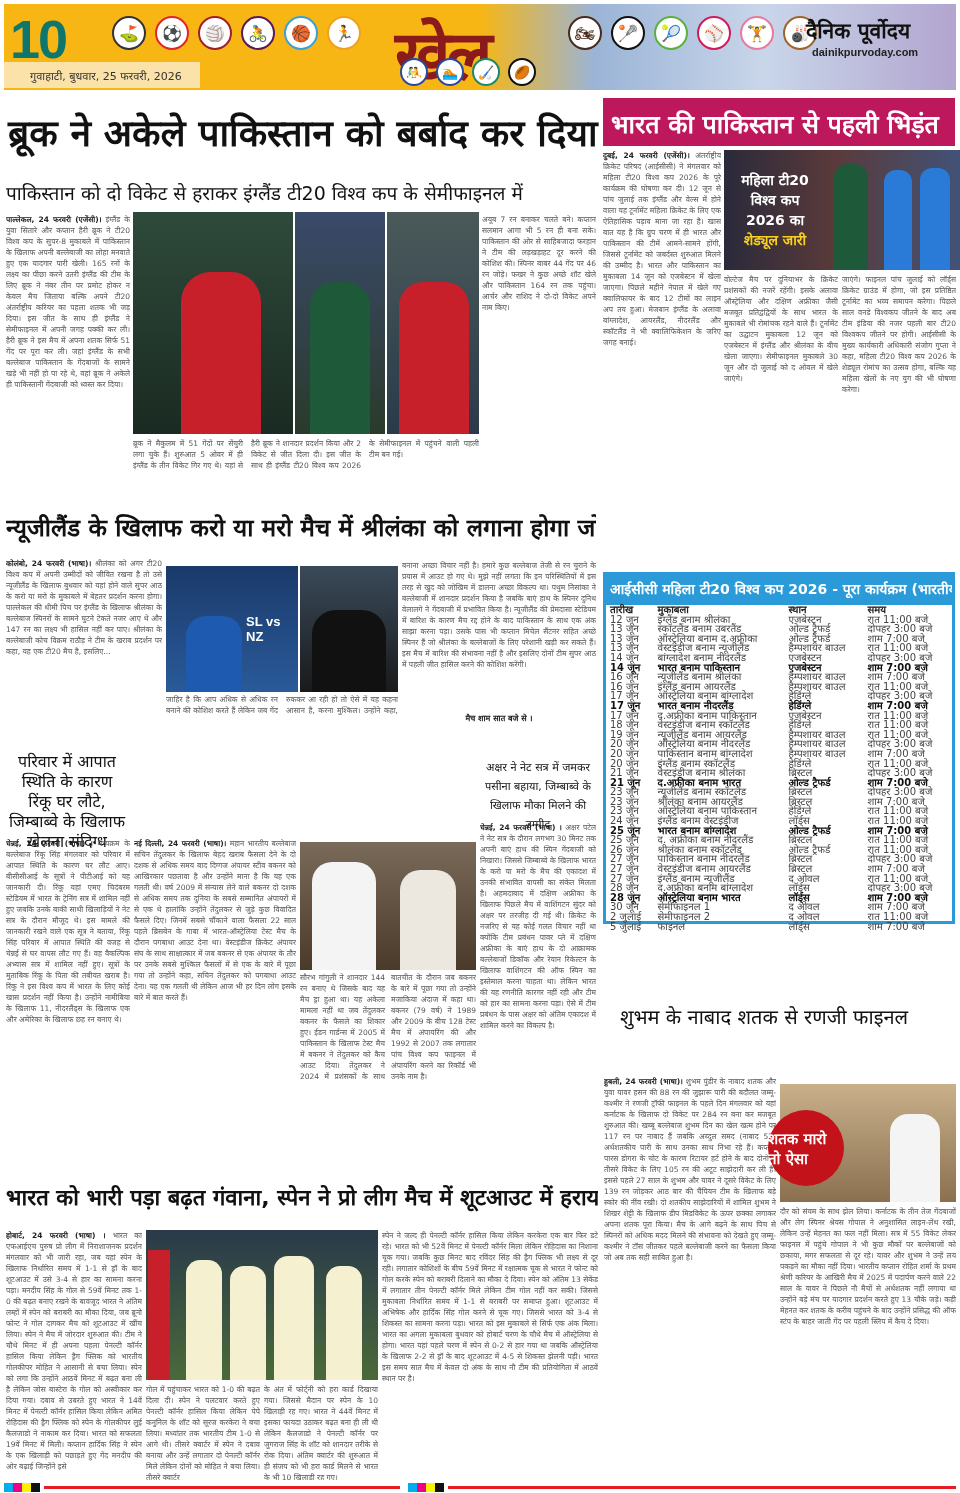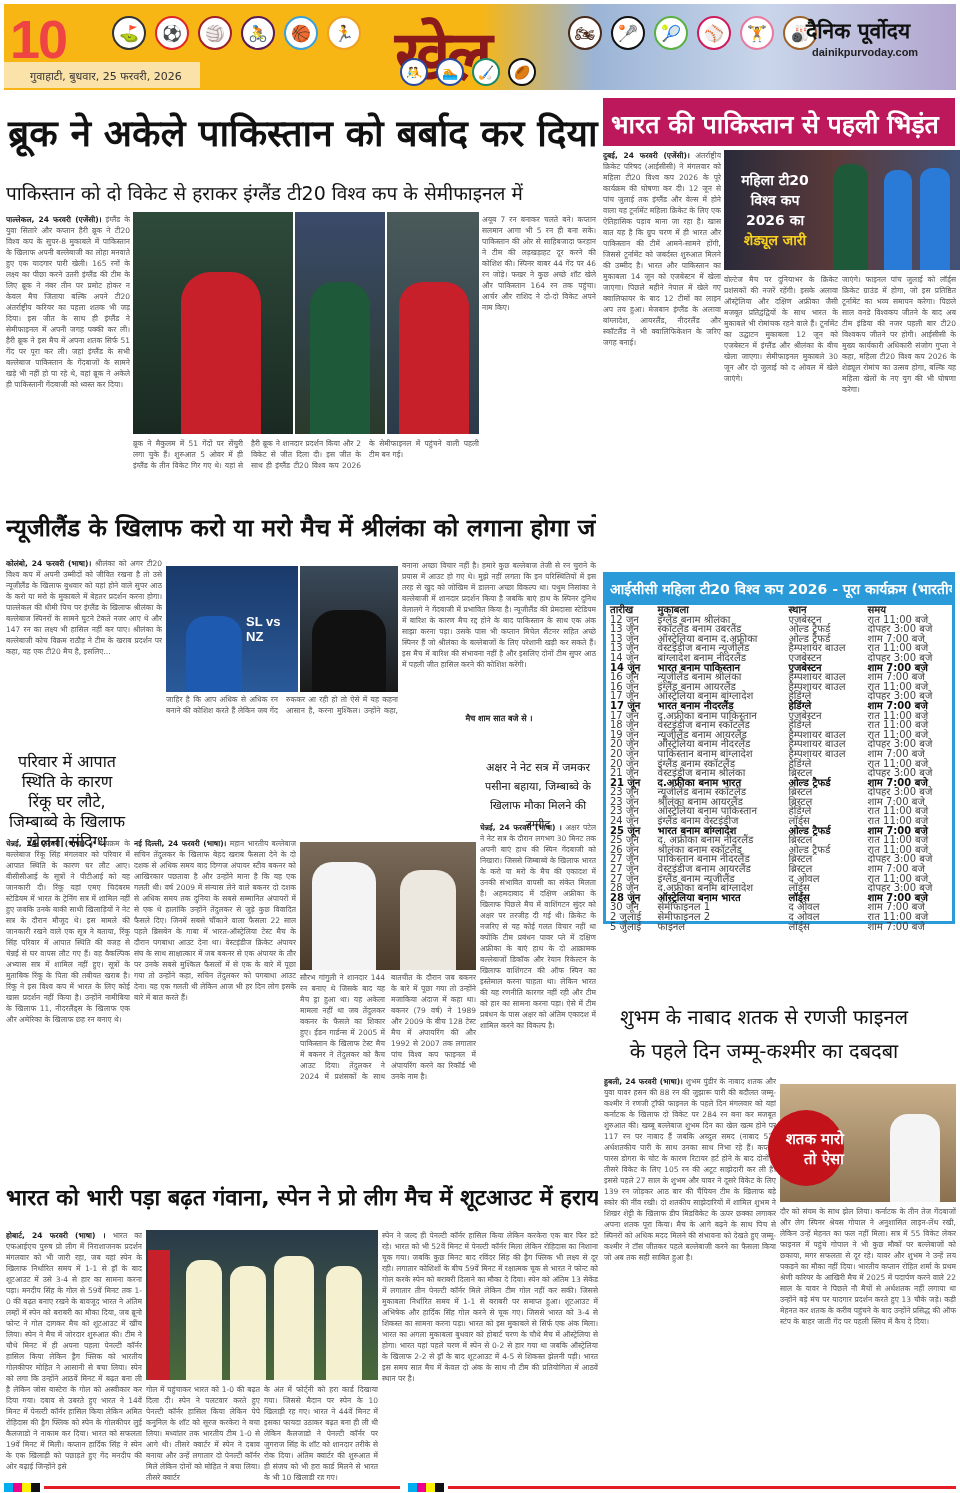--- a/index.html
+++ b/index.html
@@ -1,37 +1,37 @@
 <!DOCTYPE html>
 <html><head>
 <meta charset="utf-8">
 <style>
 *{box-sizing:border-box;margin:0;padding:0}
 body{width:960px;height:1493px;background:#fff;font-family:"DejaVu Sans",sans-serif;color:#222;position:relative;overflow:hidden}
 .abs{position:absolute}
 .masthead{left:4px;top:4px;width:952px;height:86px;background:linear-gradient(90deg,#f7b614 0%,#f7b614 50%,#9bb4d6 62%,#c9d6ea 80%,#b2a5cf 100%);}
-.pageno{left:10px;top:8px;font:bold 54px "Liberation Sans",sans-serif;color:#ef4444;letter-spacing:-2px}
+.pageno{left:10px;top:8px;font:bold 54px "Liberation Sans",sans-serif;color:#0f766e;letter-spacing:-2px}
 .dateline{left:4px;top:62px;width:196px;height:26px;background:#fbe2a8;font-size:11px;color:#333;padding:6px 0 0 26px}
 .icons{display:flex;gap:9px}
 .ico{width:34px;height:34px;border-radius:50%;background:#fff;border:2px solid #333;display:flex;align-items:center;justify-content:center;font-size:16px}
 .khel{left:395px;top:6px;font:bold 68px "DejaVu Sans",sans-serif;color:#8b1a1a;letter-spacing:-4px}
 .brand{left:806px;top:16px;font:bold 21px "DejaVu Sans",sans-serif;color:#111}
 .site{left:812px;top:46px;font:bold 11px "Liberation Sans",sans-serif;color:#222}
 .h1{font-family:"DejaVu Sans",sans-serif;font-weight:bold;color:#111}
 .col{font-size:7.5px;line-height:11px;color:#555;text-align:justify;overflow:hidden}
 .col .lead{font-weight:bold;color:#222}
 .photo{background:#5a6b55}
 .redbar{background:#be185d;color:#fff}
 .sched{left:603px;top:572px;width:352px;height:352px;border:3px solid #2a9ad8}
 .sched .hd{background:#2a9ad8;color:#fff;font:bold 14px "DejaVu Sans",sans-serif;padding:4px 4px;height:30px;white-space:nowrap;overflow:hidden}
 .sched table{width:100%;border-collapse:collapse;font-size:10px;color:#444}
 .sched td,.sched th{padding:0 4px;height:9.6px;line-height:9.6px;text-align:left;white-space:nowrap}
 .sched th{font-weight:bold;color:#222}
 .sched tr.hl td{font-weight:bold;color:#111}
-.badge{border-radius:50%;background:#c4121a;color:#fff;font:bold 15px "DejaVu Sans",sans-serif;text-align:center;display:flex;align-items:flex-end;justify-content:center;flex-direction:column}
+.badge{border-radius:50%;background:#c4121a;color:#fff;font:bold 15px "DejaVu Sans",sans-serif;text-align:center;display:flex;align-items:flex-start;justify-content:center;flex-direction:column}
 .cmyk{display:flex;gap:0}
 .cmyk span{width:9px;height:9px;display:block}
 </style>
 </head>
 <body>
 
 <div class="abs masthead"></div>
 <div class="abs pageno">10</div>
 <div class="abs icons" style="left:112px;top:16px">
   <div class="ico" style="color:#1a2a55">⛳</div>
@@ -328,21 +328,20 @@
   <div style="position:absolute;left:12px;top:20px;width:64px;height:108px;background:#f4f4f4;border-radius:20px 20px 0 0"></div>
   <div style="position:absolute;left:100px;top:28px;width:56px;height:100px;background:#ece8e0;border-radius:20px 20px 0 0"></div>
 </div>
 <div class="abs col" style="left:300px;top:972px;width:176px;height:190px;column-count:2;column-gap:6px">सौरभ गांगुली ने शानदार 144 रन बनाए थे जिसके बाद यह मैच ड्रा हुआ था। यह अकेला मामला नहीं था जब तेंदुलकर बकनर के फैसले का शिकार हुए। ईडन गार्डन्स में 2005 में पाकिस्तान के खिलाफ टेस्ट मैच में बकनर ने तेंदुलकर को कैच आउट दिया। तेंदुलकर ने 2024 में प्रशंसकों के साथ बातचीत के दौरान जब बकनर के बारे में पूछा गया तो उन्होंने मजाकिया अंदाज में कहा था। बकनर (79 वर्ष) ने 1989 और 2009 के बीच 128 टेस्ट मैच में अंपायरिंग की और 1992 से 2007 तक लगातार पांच विश्व कप फाइनल में अंपायरिंग करने का रिकॉर्ड भी उनके नाम है।</div>
 
 <div class="abs" style="left:480px;top:758px;width:116px;font-size:11px;line-height:19px;text-align:center;color:#111">अक्षर ने नेट सत्र में जमकर पसीना बहाया, जिम्बाब्वे के खिलाफ मौका मिलने की उम्मीद</div>
 <div class="abs col" style="left:480px;top:822px;width:116px;height:340px"><span class="lead">चेन्नई, 24 फरवरी (भाषा) ।</span> <span>अक्षर पटेल ने नेट सत्र के दौरान लगभग 30 मिनट तक अपनी बाएं हाथ की स्पिन गेंदबाजी को निखारा। जिससे जिम्बाब्वे के खिलाफ भारत के करो या मरो के मैच की एकादश में उनकी संभावित वापसी का संकेत मिलता है। अहमदाबाद में दक्षिण अफ्रीका के खिलाफ पिछले मैच में वाशिंगटन सुंदर को अक्षर पर तरजीह दी गई थी। क्रिकेट के नजरिए से यह कोई गलत विचार नहीं था क्योंकि टीम प्रबंधन पावर प्ले में दक्षिण अफ्रीका के बाएं हाथ के दो आक्रामक बल्लेबाजों डिकॉक और रेयान रिकेल्टन के खिलाफ वाशिंगटन की ऑफ स्पिन का इस्तेमाल करना चाहता था। लेकिन भारत की यह रणनीति कारगर नहीं रही और टीम को हार का सामना करना पड़ा। ऐसे में टीम प्रबंधन के पास अक्षर को अंतिम एकादश में शामिल करने का विकल्प है।</span></div>
 
 <div class="abs h1" style="left:588px;top:1000px;width:352px;font-size:20px;line-height:34px;text-align:center;font-weight:normal;white-space:nowrap">
   <div>शुभम के नाबाद शतक से रणजी फाइनल</div>
-  <div>के पहले दिन जम्मू-कश्मीर का दबदबा</div>
 </div>
 <div class="abs col" style="left:604px;top:1076px;width:172px;height:410px"><span class="lead">हुबली, 24 फरवरी (भाषा)।</span> <span>शुभम पुंडीर के नाबाद शतक और युवा यावर हसन की 88 रन की जुझारू पारी की बदौलत जम्मू-कश्मीर ने रणजी ट्रॉफी फाइनल के पहले दिन मंगलवार को यहां कर्नाटक के खिलाफ दो विकेट पर 284 रन बना कर मजबूत शुरुआत की। खब्बू बल्लेबाज शुभम दिन का खेल खत्म होने पर 117 रन पर नाबाद हैं जबकि अब्दुल समद (नाबाद 52) अर्धशतकीय पारी के साथ उनका साथ निभा रहे हैं। कप्तान पारस डोगरा के चोट के कारण रिटायर हर्ट होने के बाद दोनों ने तीसरे विकेट के लिए 105 रन की अटूट साझेदारी कर ली है। इससे पहले 27 साल के शुभम और यावर ने दूसरे विकेट के लिए 139 रन जोड़कर आठ बार की चैंपियन टीम के खिलाफ बड़े स्कोर की नींव रखी। दो शतकीय साझेदारियों में शामिल शुभम ने शिखर शेट्टी के खिलाफ डीप मिडविकेट के ऊपर छक्का लगाकर अपना शतक पूरा किया। मैच के आगे बढ़ने के साथ पिच से स्पिनरों को अधिक मदद मिलने की संभावना को देखते हुए जम्मू-कश्मीर ने टॉस जीतकर पहले बल्लेबाजी करने का फैसला किया जो अब तक सही साबित हुआ है।</span></div>
 <div class="abs photo" style="left:780px;top:1084px;width:176px;height:118px;background:linear-gradient(180deg,#c9b08a,#8a7050)">
   <div style="position:absolute;left:110px;top:30px;width:50px;height:88px;background:#f4f4f4;border-radius:18px 18px 0 0"></div>
 </div>
 <div class="abs badge" style="left:768px;top:1110px;width:76px;height:76px">
   <div>शतक मारो</div>
   <div>तो ऐसा</div>
 </div>
 <div class="abs col" style="left:780px;top:1206px;width:176px;height:280px">दौर को संयम के साथ झेल लिया। कर्नाटक के तीन तेज गेंदबाजों और लेग स्पिनर श्रेयस गोपाल ने अनुशासित लाइन-लेंथ रखी, लेकिन उन्हें मेहनत का फल नहीं मिला। सत्र में 55 विकेट लेकर फाइनल में पहुंचे गोपाल ने भी कुछ मौकों पर बल्लेबाजों को छकाया, मगर सफलता से दूर रहे। यावर और शुभम ने उन्हें लय पकड़ने का मौका नहीं दिया। भारतीय कप्तान रोहित शर्मा के प्रथम श्रेणी करियर के आखिरी मैच में 2025 में पदार्पण करने वाले 22 साल के यावर ने पिछले नौ मैचों से अर्धशतक नहीं लगाया था उन्होंने बड़े मंच पर यादगार प्रदर्शन करते हुए 13 चौके जड़े। कड़ी मेहनत कर शतक के करीब पहुंचने के बाद उन्होंने प्रसिद्ध की ऑफ स्टंप के बाहर जाती गेंद पर पहली स्लिप में कैच दे दिया।</div>

